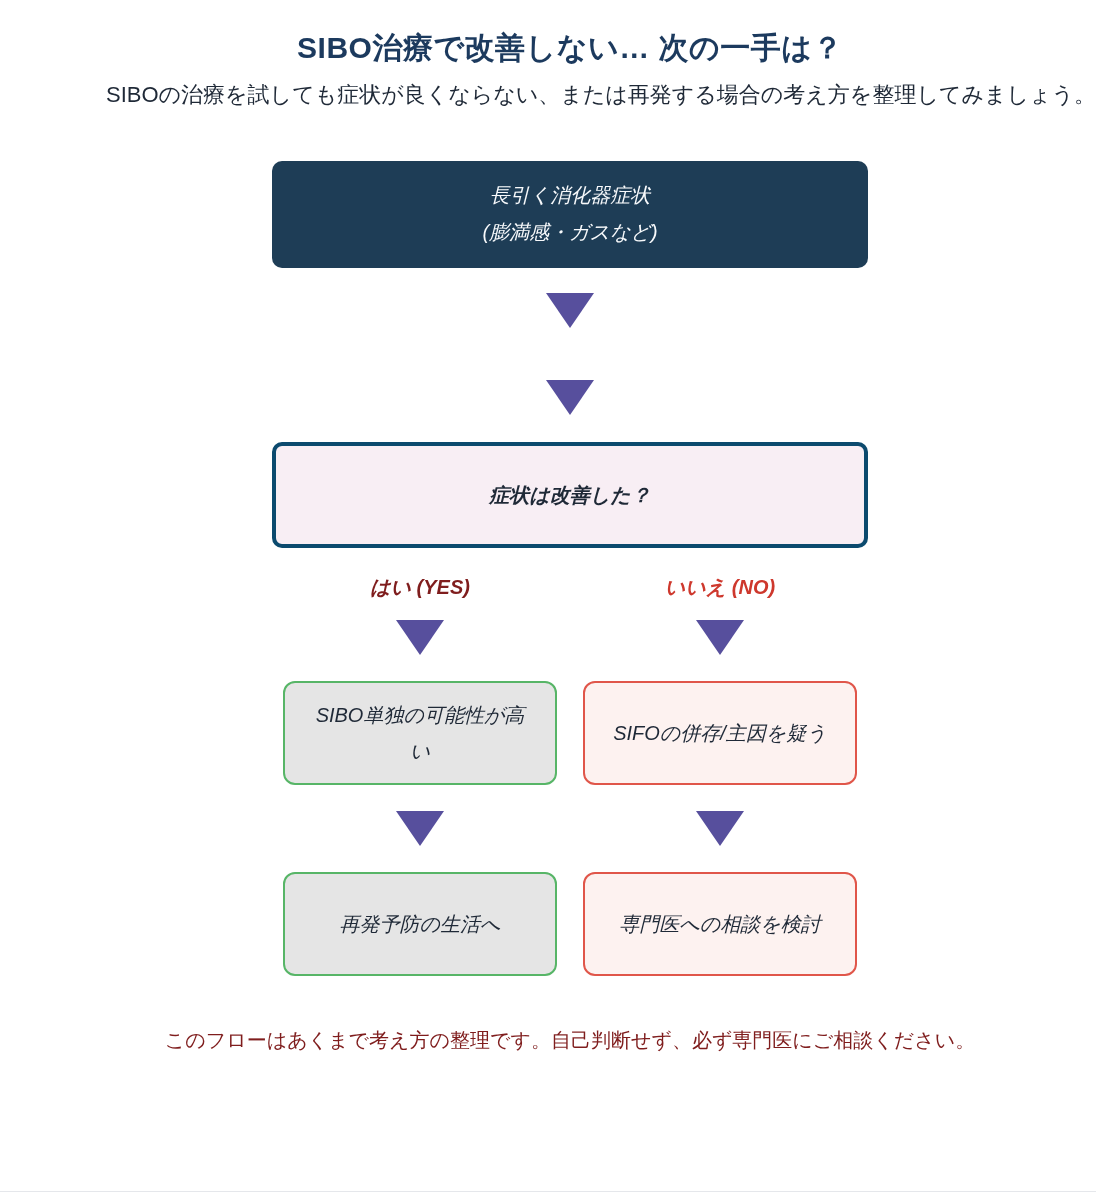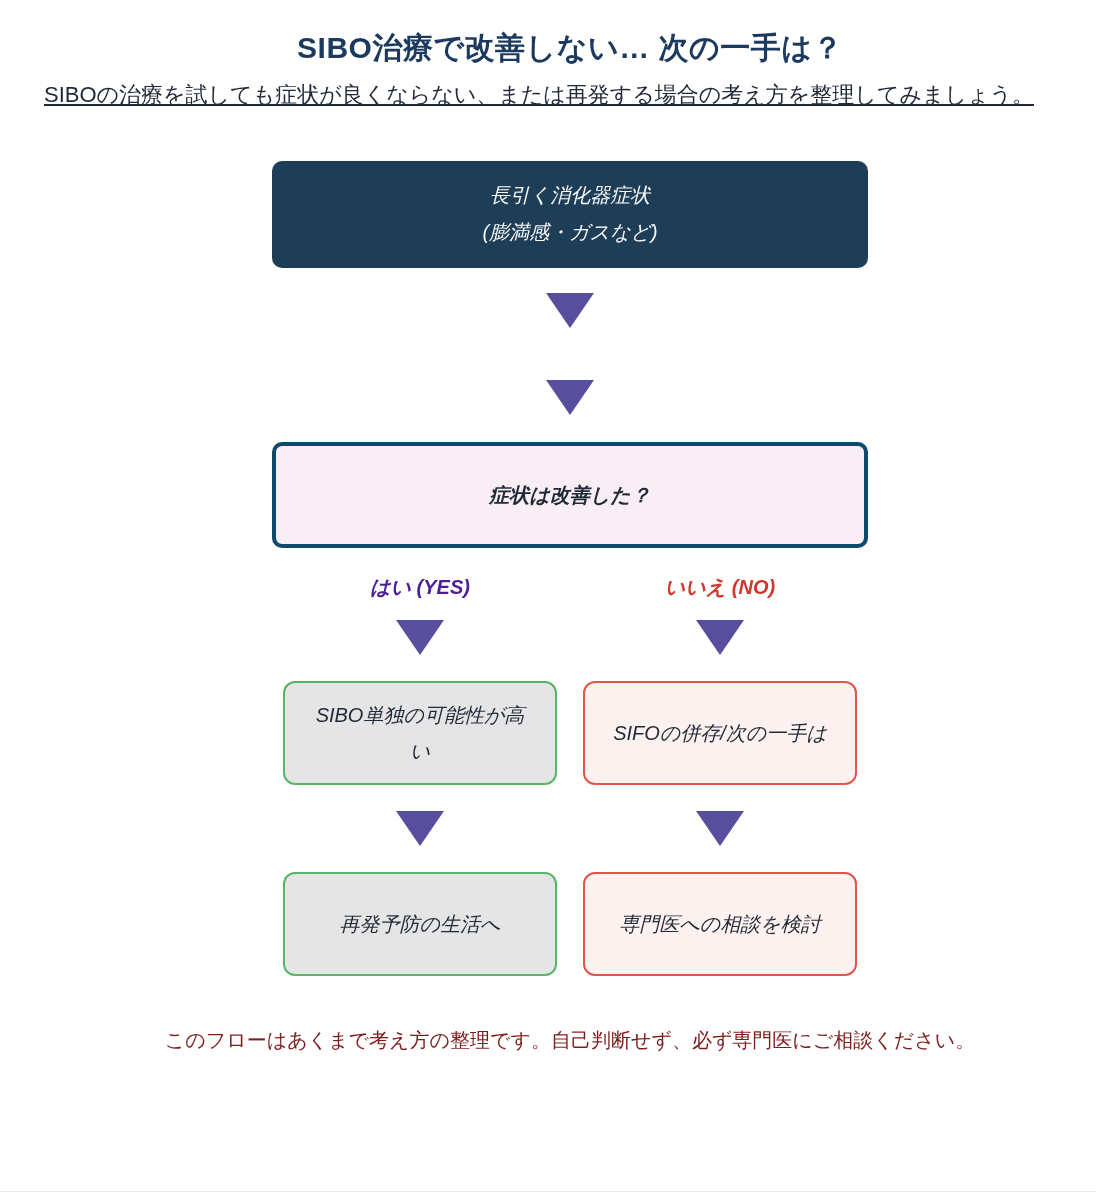--- a/index.html
+++ b/index.html
@@ -20,26 +20,25 @@
   }
   .title {
     text-align: center;
     font-size: 30px;
     font-weight: bold;
     line-height: 1.2;
     color: #1c3a5e;
     letter-spacing: 0.5px;
   }
   .subtitle {
-    text-align: left;
+    text-align: right;
     font-size: 22px;
     line-height: 1.4;
     margin-top: 14px;
     color: #1f2937;
-    text-decoration: underline;
   }
   .flow {
     width: 596px;
     margin: 50px auto 0;
     display: flex;
     flex-direction: column;
     align-items: flex-end;
     font-style: italic;
   }
   .box {
@@ -86,21 +85,21 @@
     display: flex;
     flex-direction: column;
     align-items: center;
   }
   .branch-label {
     font-size: 20px;
     font-weight: bold;
     line-height: 26px;
     text-align: center;
   }
-  .branch-label.yes { color: #4c1d95; }
+  .branch-label.yes { color: #7f1d1d; }
   .branch-label.no  { color: #ce382d; }
   .branch-col .arrow-a { margin: 20px auto 26px; }
   .branch-col .arrow-b { margin: 26px auto 26px; }
   .branch-box {
     width: 274px;
     min-height: 104px;
     padding: 8px 28px;
     display: flex;
     align-items: center;
     justify-content: center;
@@ -164,21 +163,21 @@
           <polygon class="tri" points="0,0 48,0 24,35"></polygon>
         </svg>
         <div class="branch-box green">再発予防の生活へ</div>
       </div>
 
       <div class="branch-col">
         <div class="branch-label no">いいえ (NO)</div>
         <svg class="arrow-a" width="48" height="35" viewBox="0 0 48 35">
           <polygon class="tri" points="0,0 48,0 24,35"></polygon>
         </svg>
-        <div class="branch-box red">SIFOの併存/次の一手は</div>
+        <div class="branch-box red">SIFOの併存/主因を疑う</div>
         <svg class="arrow-b" width="48" height="35" viewBox="0 0 48 35">
           <polygon class="tri" points="0,0 48,0 24,35"></polygon>
         </svg>
         <div class="branch-box red">専門医への相談を検討</div>
       </div>
 
     </div>
   </div>
 
   <p class="footer-note">このフローはあくまで考え方の整理です。自己判断せず、必ず専門医にご相談ください。</p>

